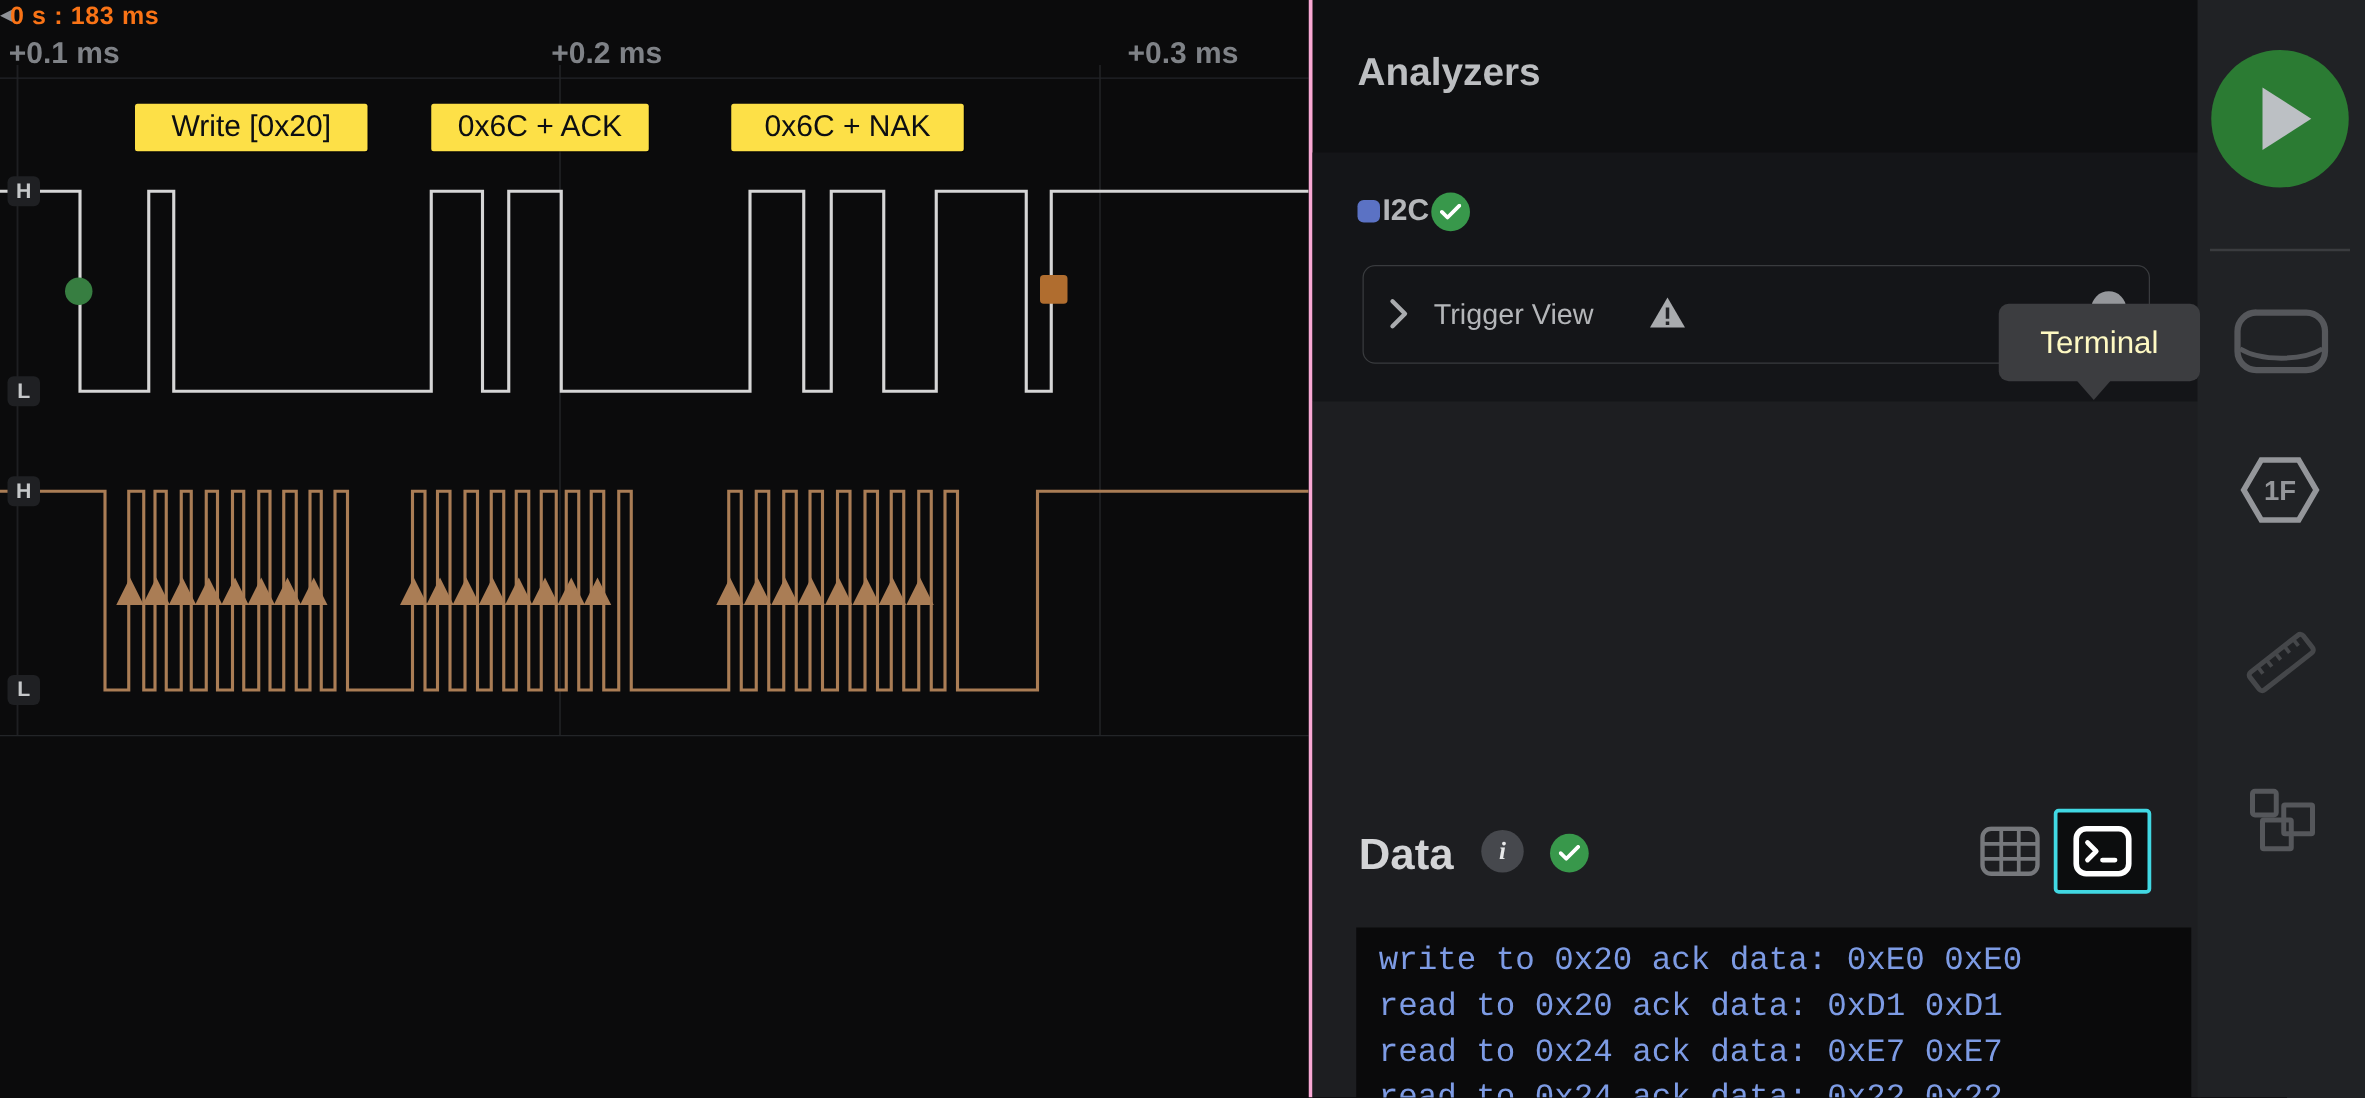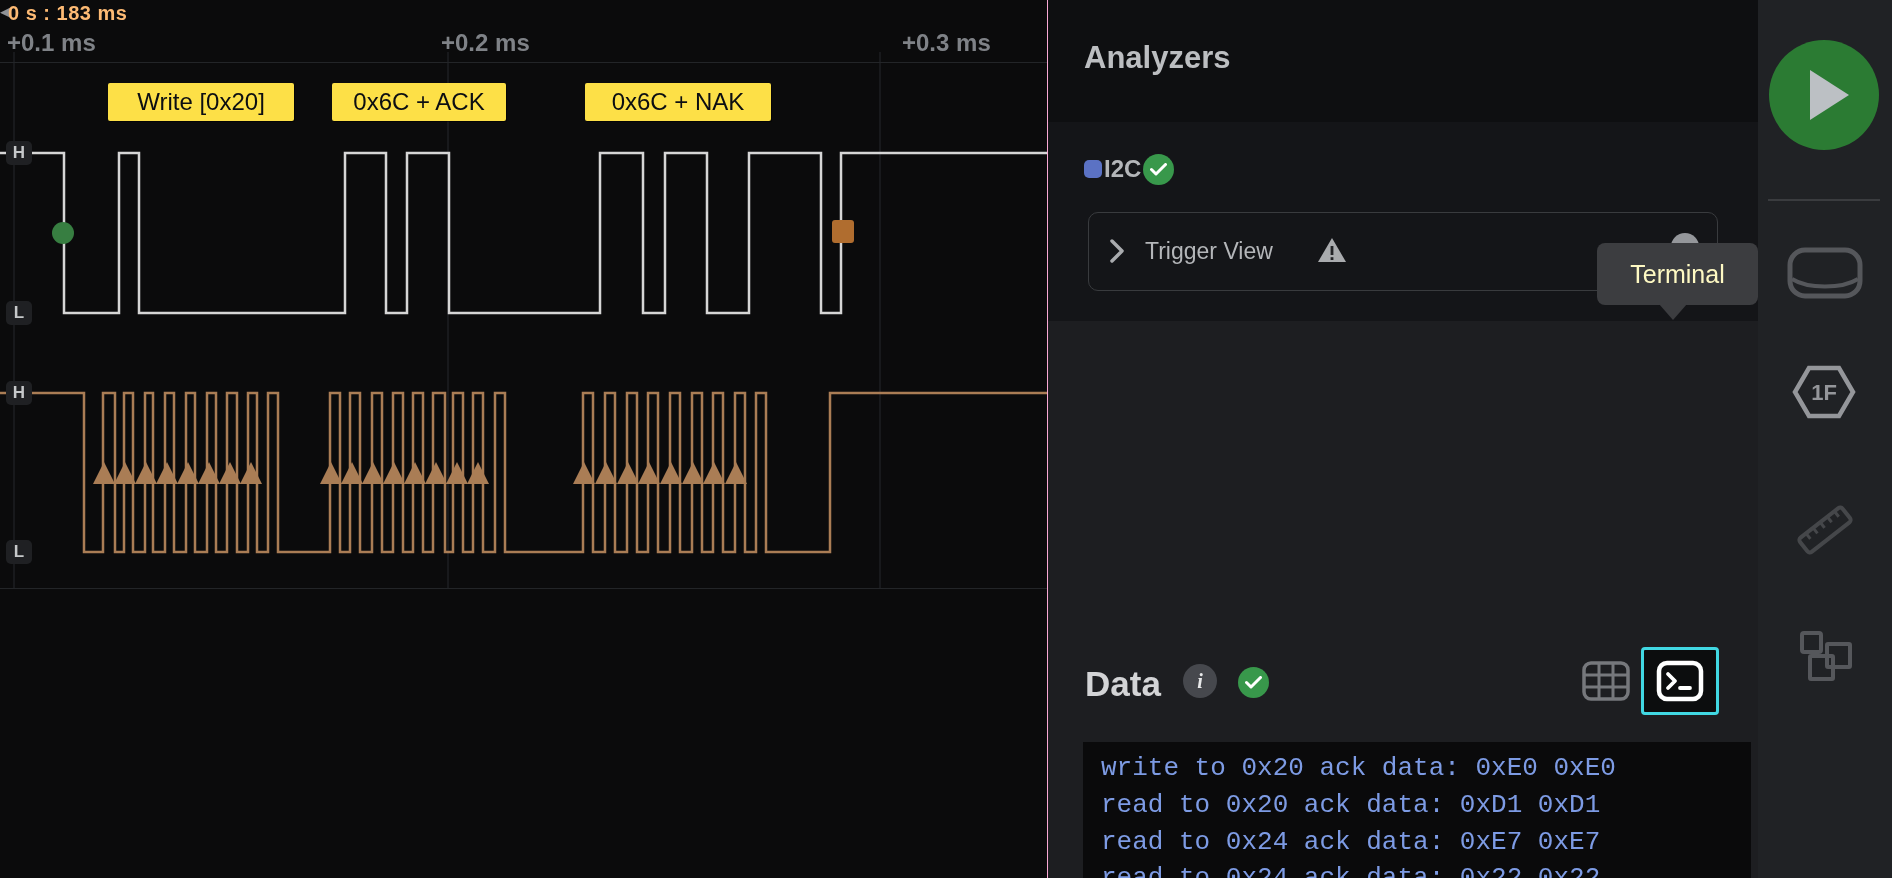--- a/index.html
+++ b/index.html
@@ -3,33 +3,33 @@
 <meta charset="utf-8">
 <style>
   * { margin:0; padding:0; box-sizing:border-box; }
   html,body { width:1892px; height:878px; overflow:hidden; background:#0b0b0c;
               font-family:"Liberation Sans", sans-serif; }
   #stage { position:relative; width:1892px; height:878px; }
 
   
   #wave-area { position:absolute; left:0; top:0; width:1047px; height:878px; background:#0b0b0c; }
   #wave-svg { position:absolute; left:0; top:0; }
-  .ruler-abs { position:absolute; left:8px; top:2px; font-size:20px; font-weight:700; color:#fdba74; letter-spacing:.5px; }
+  .ruler-abs { position:absolute; left:8px; top:2px; font-size:20px; font-weight:700; color:#f97316; letter-spacing:.5px; }
   .ruler-marker { position:absolute; left:0; top:4px; font-size:13px; color:#8f9297; }
   .ruler-offset { position:absolute; top:29px; font-size:24px; font-weight:700; color:#7f8287; }
   .plot-top    { position:absolute; left:0; top:62px;  width:1047px; height:1px; background:#232528; }
   .plot-bottom { position:absolute; left:0; top:588px; width:1047px; height:1px; background:#232528; }
   .decode-label { position:absolute; top:83px; height:38px; background:#fde047; border-radius:2px;
                   color:#0c0e12; font-size:24px; display:flex; align-items:center; justify-content:center;
                   box-shadow:1px 1px 0 rgba(0,0,0,.55); }
   .hl-tag { position:absolute; width:26px; height:24px; background:#1f2023; border-radius:5px;
             color:#c6c8ca; font-size:17px; font-weight:600; display:flex; align-items:center; justify-content:center; }
 
   
-  #panel { position:absolute; left:1047px; top:0; width:711px; height:878px; background:#0e0f11; border-left:1px solid #f9a8d4; }
+  #panel { position:absolute; left:1047px; top:0; width:711px; height:878px; background:#0e0f11; border-left:3px solid #f9a8d4; }
   #panel .card-zone { position:absolute; left:0; top:122px; width:711px; height:199px; background:#141518; }
   #panel-title { position:absolute; left:36px; top:40px; font-size:31px; font-weight:600; color:#bcbec1; }
 
   .i2c-row { position:absolute; left:36px; top:152px; height:34px; display:flex; align-items:center; gap:2px; cursor:pointer; }
   .analyzer-swatch { width:18px; height:18px; border-radius:5px; background:#5b72c4; }
   .analyzer-name { font-size:24px; font-weight:600; color:#b4b6b9; }
   .check-badge { width:31px; height:31px; border-radius:50%; background:#38984b; color:#fff;
                  display:flex; align-items:center; justify-content:center; font-size:17px; font-weight:700; }
 
   .trigger-box { position:absolute; left:40px; top:212px; width:630px; height:79px;
@@ -114,21 +114,21 @@
         <div class="ruler-offset" style="left: 7px;">+0.1 ms</div>
         <div class="ruler-offset" style="left: 441px;">+0.2 ms</div>
         <div class="ruler-offset" style="left: 902px;">+0.3 ms</div>
       </div>
 
     <div class="plot-top"></div>
     <div class="plot-bottom"></div>
 
     <div id="decode-labels">
         <div class="decode-label" style="left: 108px; width: 186px;">Write [0x20]</div>
-        <div class="decode-label" style="left: 332px; width: 174px;">0x6C + ACK</div>
+        <div class="decode-label" style="left: 345px; width: 174px;">0x6C + ACK</div>
         <div class="decode-label" style="left: 585px; width: 186px;">0x6C + NAK</div>
       </div>
     <div id="hl-tags">
         <div class="hl-tag" style="left: 6px; top: 141px;">H</div>
         <div class="hl-tag" style="left: 6px; top: 301px;">L</div>
         <div class="hl-tag" style="left: 6px; top: 381px;">H</div>
         <div class="hl-tag" style="left: 6px; top: 540px;">L</div>
       </div>
   </div>
 

